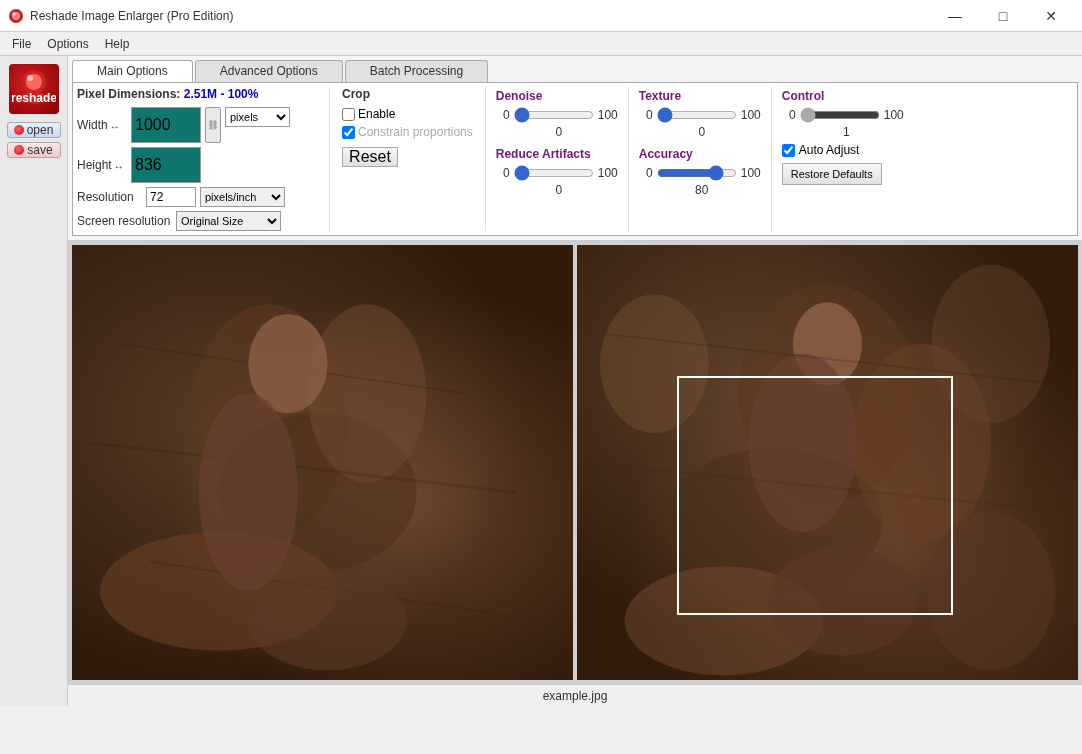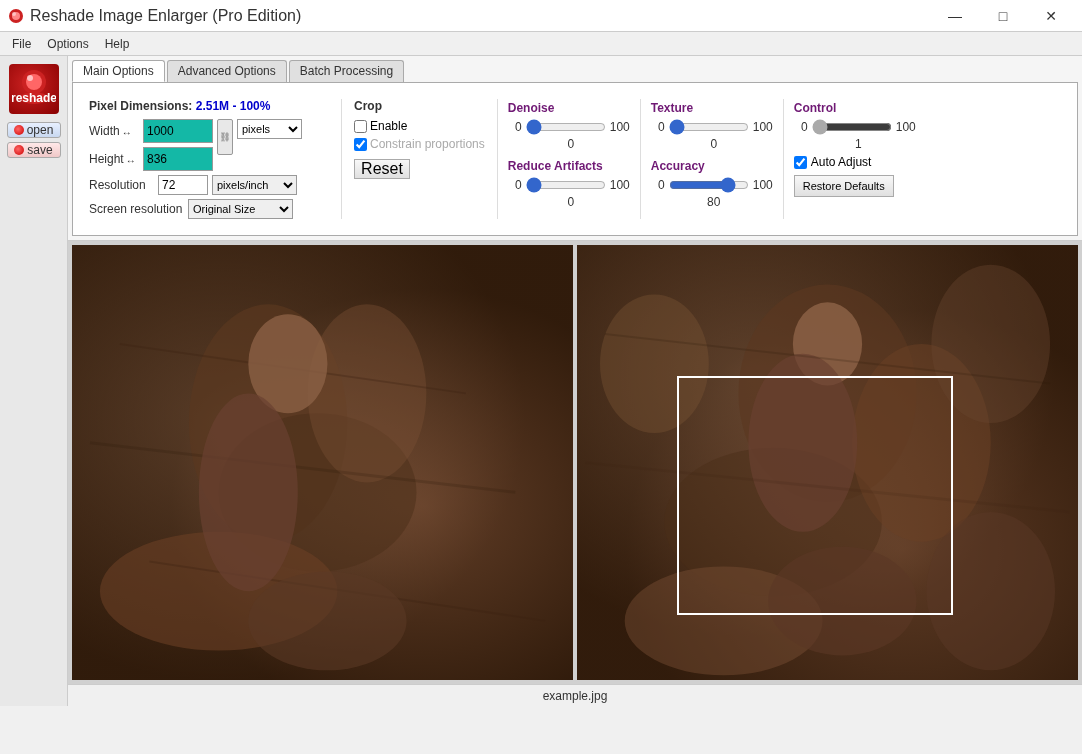--- a/index.html
+++ b/index.html
@@ -9,21 +9,21 @@
     .titlebar {
       background: #fff;
       height: 32px;
       display: flex;
       align-items: center;
       padding: 0 8px;
       border-bottom: 1px solid #ccc;
       user-select: none;
     }
     .titlebar-icon { width: 16px; height: 16px; margin-right: 6px; }
-    .titlebar-title { flex: 1; font-size: 16px; color: #333; }
+    .titlebar-title { flex: 1; font-size: 12px; color: #333; }
     .titlebar-controls { display: flex; gap: 2px; }
     .titlebar-btn {
       width: 46px; height: 32px;
       display: flex; align-items: center; justify-content: center;
       cursor: pointer; font-size: 14px; color: #333;
       background: transparent; border: none;
     }
 
     
     .menubar {
@@ -93,40 +93,40 @@
     .options-panel {
       background: #f5f5f5;
       border-bottom: 1px solid #ccc;
     }
     .tabs {
       display: flex;
       padding: 4px 4px 0 4px;
       gap: 2px;
     }
     .tab {
-      padding: 3px 10px;
+      padding: 3px 24px;
       border: 1px solid #aaa;
       border-bottom: none;
       background: #e0e0e0;
       cursor: pointer;
       border-radius: 3px 3px 0 0;
       font-size: 12px;
       color: #333;
     }
     .tab.active {
       background: #fff;
       border-bottom: 1px solid #fff;
       z-index: 1;
     }
 
     .panel-content {
       background: #fff;
       border: 1px solid #aaa;
       margin: 0 4px 4px 4px;
-      padding: 16px;
+      padding: 4px;
       display: flex;
       gap: 12px;
     }
 
     
     .dimensions-section {
       min-width: 240px;
     }
     .pixel-dim-label {
       font-weight: bold;
@@ -136,25 +136,25 @@
     }
     .pixel-dim-value { color: #0000cc; }
     .dim-row {
       display: flex;
       align-items: center;
       margin-bottom: 4px;
       gap: 4px;
     }
     .dim-label { width: 50px; display: flex; align-items: center; gap: 2px; color: #333; }
     .dim-input {
-      width: 70px; height: 24px;
+      width: 70px; height: 36px;
       border: 1px solid #999;
       padding: 0 3px;
-      font-size: 12px;
-      background: #14b8a6;
+      font-size: 16px;
+      background: #0f766e;
     }
     .link-icon {
       width: 16px; height: 36px;
       border: 1px solid #999;
       border-radius: 2px;
       background: #e8e8e8;
       display: flex; align-items: center; justify-content: center;
       font-size: 9px;
       color: #555;
     }

